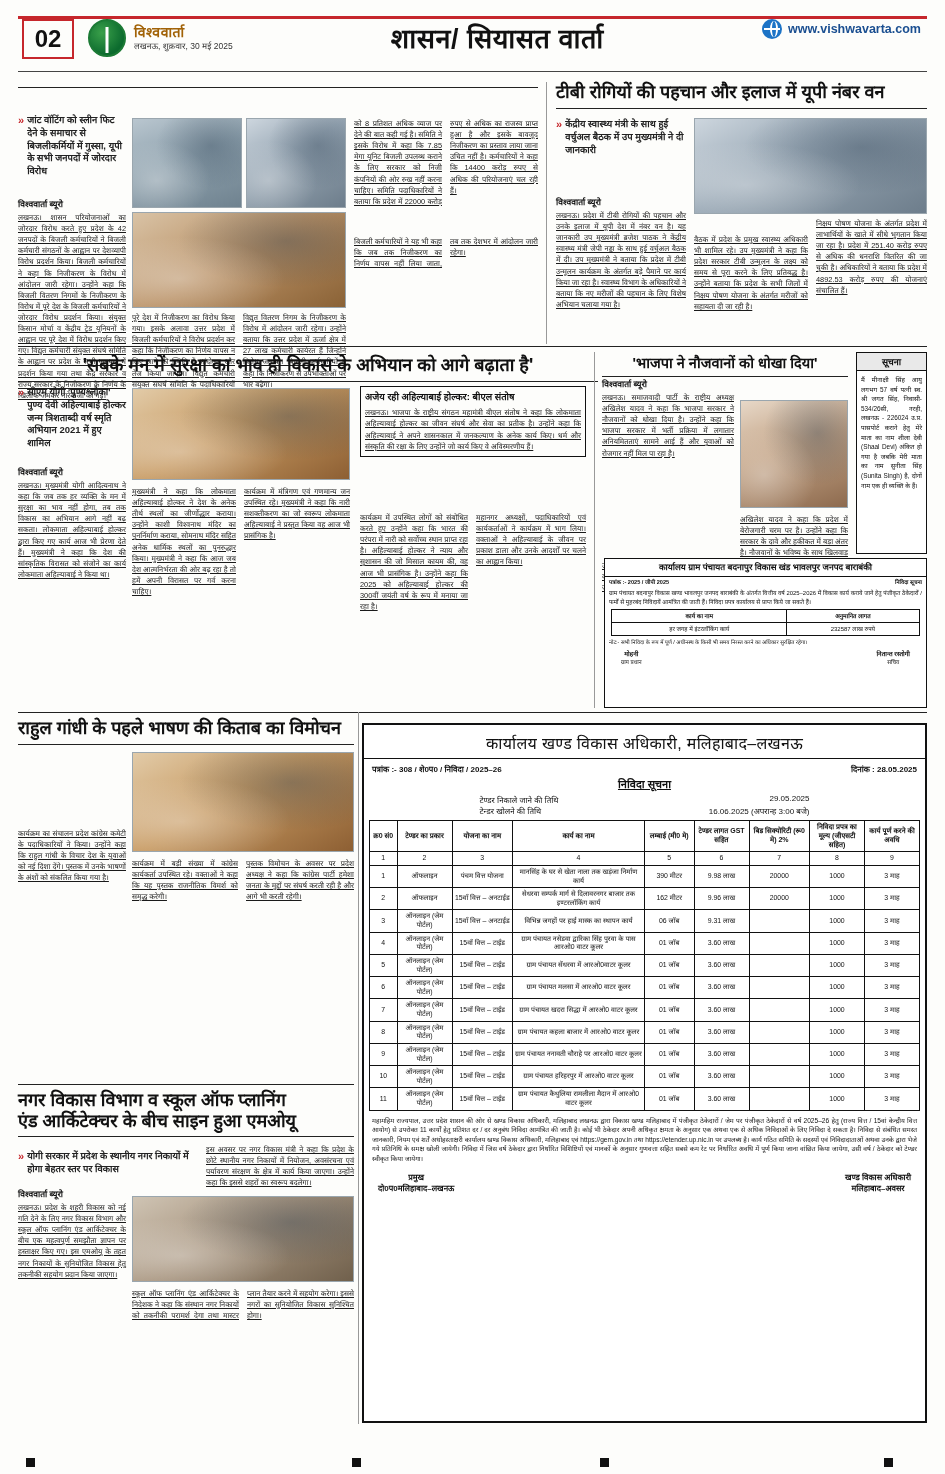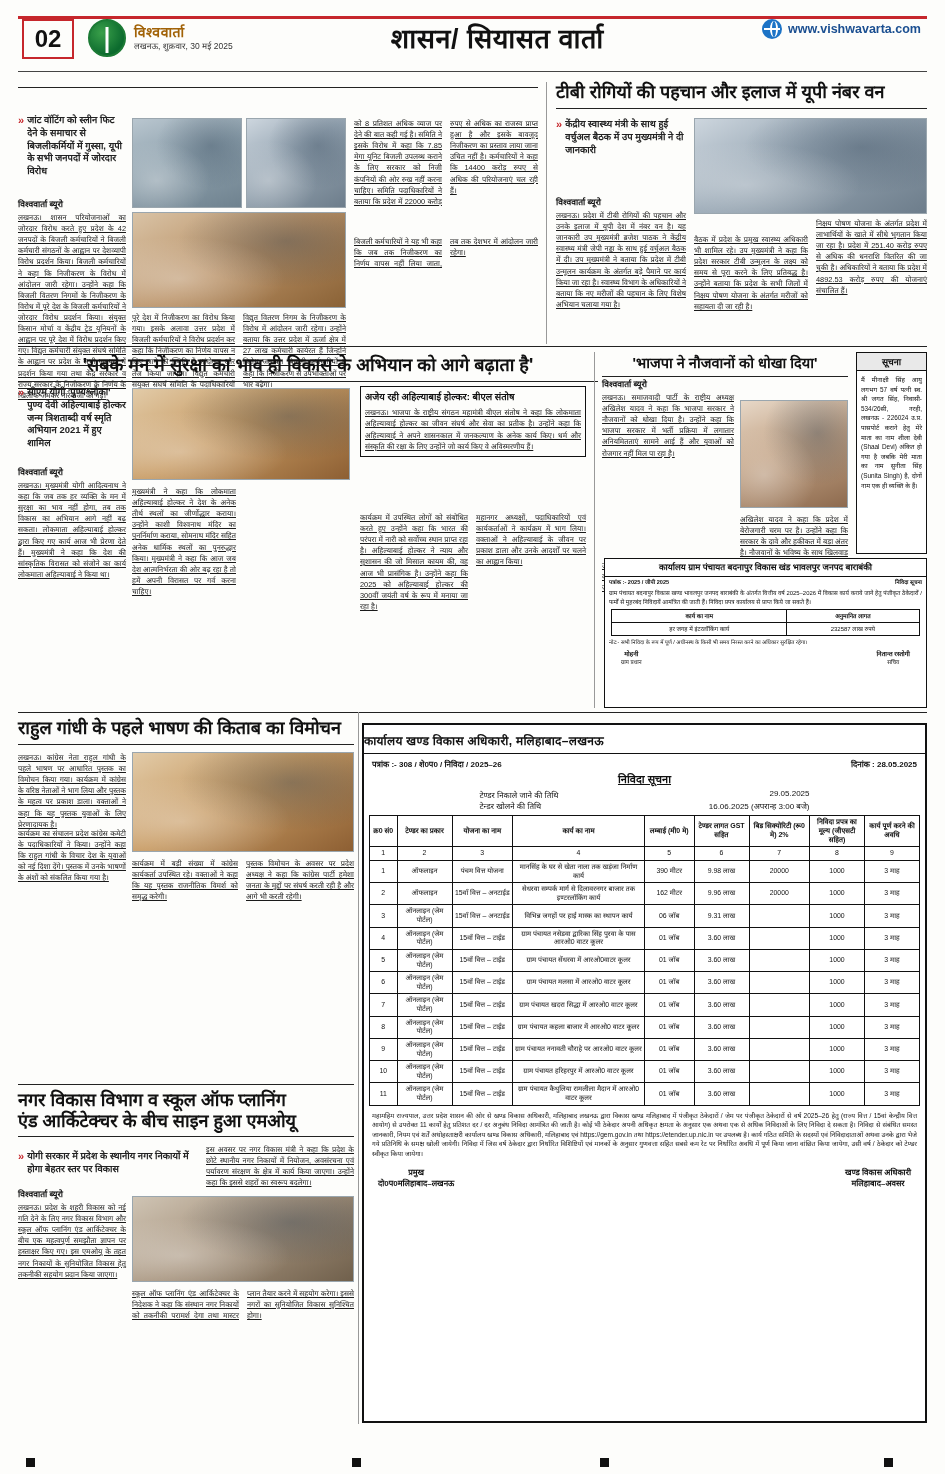--- a/index.html
+++ b/index.html
@@ -104,21 +104,21 @@
   .quote-head {
     font-size: 18px; font-weight: bold; text-align: center; color:#111;
   }
 
   
   .tender-box {
     position:absolute; left: 362px; top: 723px; width: 565px; height: 700px;
     border: 2px solid #111; background:#fff;
   }
   .tender-title {
-    font-size: 12px; font-weight: bold; padding: 7px 0 4px;
+    text-align:center; font-size: 16px; font-weight: normal; padding: 7px 0 4px;
     border-bottom: 1px solid #111; letter-spacing:.3px;
   }
   .tender-meta {
     display:flex; justify-content:space-between; font-size: 8px; padding: 4px 8px 0;
     font-weight: bold;
   }
   .tender-dates { font-size: 8px; margin: 3px auto 4px; width: 330px; }
   .tender-dates div { display:flex; justify-content:space-between; }
   table.tender {
     width: 100%; border-collapse: collapse; font-size: 6.9px; table-layout: fixed;
@@ -251,20 +251,23 @@
   </div>
 
   <div class="photo stage" style="position:absolute; left:132px; top:388px; width:218px; height:92px;"></div>
 
   <div class="blk" style="left:18px; top:466px; width:108px;">
     <div class="byline">विश्ववार्ता ब्यूरो</div>
     <div class="body-col">लखनऊ। मुख्यमंत्री योगी आदित्यनाथ ने कहा कि जब तक हर व्यक्ति के मन में सुरक्षा का भाव नहीं होगा, तब तक विकास का अभियान आगे नहीं बढ़ सकता। लोकमाता अहिल्याबाई होल्कर द्वारा किए गए कार्य आज भी प्रेरणा देते हैं। मुख्यमंत्री ने कहा कि देश की सांस्कृतिक विरासत को संजोने का कार्य लोकमाता अहिल्याबाई ने किया था।</div>
   </div>
   <div class="blk" style="left:132px; top:486px; width:104px;">
     <div class="body-col">मुख्यमंत्री ने कहा कि लोकमाता अहिल्याबाई होल्कर ने देश के अनेक तीर्थ स्थलों का जीर्णोद्धार कराया। उन्होंने काशी विश्वनाथ मंदिर का पुनर्निर्माण कराया, सोमनाथ मंदिर सहित अनेक धार्मिक स्थलों का पुनरुद्धार किया। मुख्यमंत्री ने कहा कि आज जब देश आत्मनिर्भरता की ओर बढ़ रहा है तो हमें अपनी विरासत पर गर्व करना चाहिए।</div>
+  </div>
+  <div class="blk" style="left:244px; top:486px; width:106px;">
+    <div class="body-col">कार्यक्रम में मंत्रिगण एवं गणमान्य जन उपस्थित रहे। मुख्यमंत्री ने कहा कि नारी सशक्तीकरण का जो स्वरूप लोकमाता अहिल्याबाई ने प्रस्तुत किया वह आज भी प्रासंगिक है।</div>
   </div>
 
   <div class="blk" style="left:360px; top:386px; width:226px; border:1px solid #111; padding:4px;">
     <div style="font-size:9.5px; font-weight:bold; line-height:1.3;">अजेय रही अहिल्याबाई होल्कर: बीएल संतोष</div>
     <div class="body-col" style="margin-top:4px;">लखनऊ। भाजपा के राष्ट्रीय संगठन महामंत्री बीएल संतोष ने कहा कि लोकमाता अहिल्याबाई होल्कर का जीवन संघर्ष और सेवा का प्रतीक है। उन्होंने कहा कि अहिल्याबाई ने अपने शासनकाल में जनकल्याण के अनेक कार्य किए। धर्म और संस्कृति की रक्षा के लिए उन्होंने जो कार्य किए वे अविस्मरणीय हैं।</div>
   </div>
   <div class="blk" style="left:360px; top:512px; width:108px;">
     <div class="body-col">कार्यक्रम में उपस्थित लोगों को संबोधित करते हुए उन्होंने कहा कि भारत की परंपरा में नारी को सर्वोच्च स्थान प्राप्त रहा है। अहिल्याबाई होल्कर ने न्याय और सुशासन की जो मिसाल कायम की, वह आज भी प्रासंगिक है। उन्होंने कहा कि 2025 को अहिल्याबाई होल्कर की 300वीं जयंती वर्ष के रूप में मनाया जा रहा है।</div>
   </div>
   <div class="blk" style="left:476px; top:512px; width:110px;">
@@ -335,23 +338,20 @@
 
   <div class="rule" style="left:18px; top:712px; width:909px; height:1px;"></div>
 
   <div class="blk" style="left:18px; top:718px; width:336px;">
     <div class="headline sm">राहुल गांधी के पहले भाषण की किताब का विमोचन</div>
     <div style="border-bottom:1px solid #222; margin-top:5px;"></div>
   </div>
 
   <div class="photo stage" style="position:absolute; left:132px; top:752px; width:222px; height:100px;"></div>
 
-  <div class="blk" style="left:18px; top:752px; width:108px;">
-    <div class="body-col">लखनऊ। कांग्रेस नेता राहुल गांधी के पहले भाषण पर आधारित पुस्तक का विमोचन किया गया। कार्यक्रम में कांग्रेस के वरिष्ठ नेताओं ने भाग लिया और पुस्तक के महत्व पर प्रकाश डाला। वक्ताओं ने कहा कि यह पुस्तक युवाओं के लिए प्रेरणादायक है।</div>
-  </div>
   <div class="blk" style="left:18px; top:828px; width:108px;">
     <div class="body-col">कार्यक्रम का संचालन प्रदेश कांग्रेस कमेटी के पदाधिकारियों ने किया। उन्होंने कहा कि राहुल गांधी के विचार देश के युवाओं को नई दिशा देंगे। पुस्तक में उनके भाषणों के अंशों को संकलित किया गया है।</div>
   </div>
   <div class="blk" style="left:132px; top:858px; width:106px;">
     <div class="body-col">कार्यक्रम में बड़ी संख्या में कांग्रेस कार्यकर्ता उपस्थित रहे। वक्ताओं ने कहा कि यह पुस्तक राजनीतिक विमर्श को समृद्ध करेगी।</div>
   </div>
   <div class="blk" style="left:246px; top:858px; width:108px;">
     <div class="body-col">पुस्तक विमोचन के अवसर पर प्रदेश अध्यक्ष ने कहा कि कांग्रेस पार्टी हमेशा जनता के मुद्दों पर संघर्ष करती रही है और आगे भी करती रहेगी।</div>
   </div>
 

